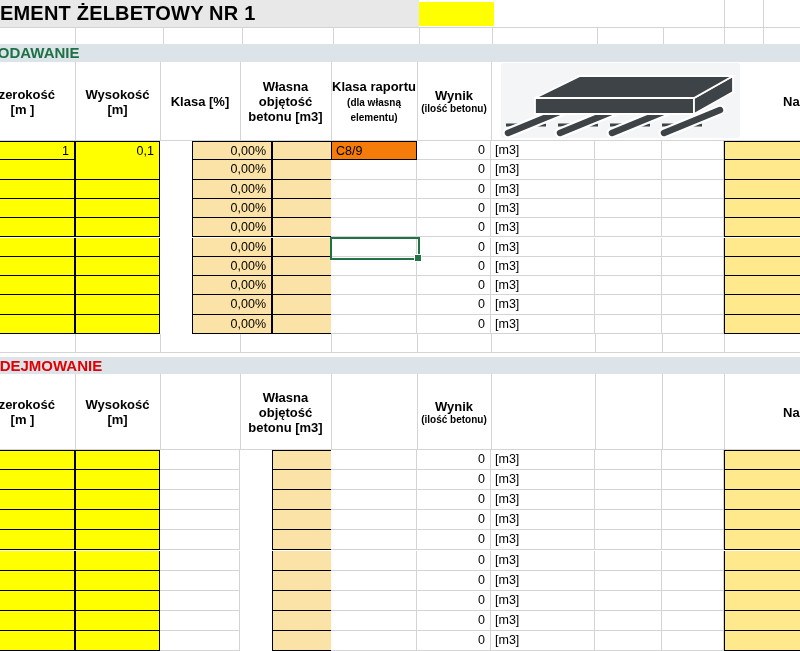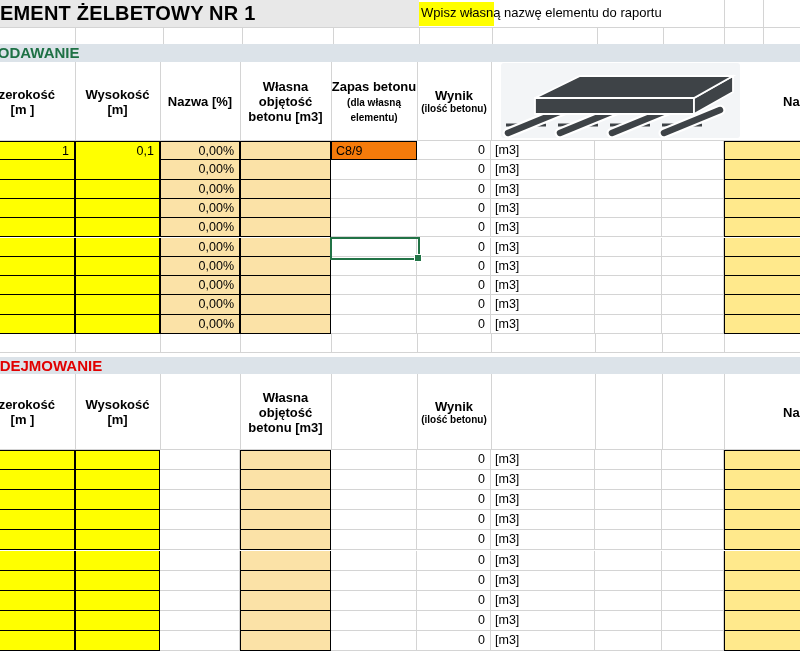--- a/index.html
+++ b/index.html
@@ -19,21 +19,21 @@
   .hcell{position:absolute;display:flex;flex-direction:column;justify-content:center;
          text-align:center;font-weight:bold;font-size:13px;line-height:15px;box-sizing:border-box;}
   .hcell > span{display:block;}
   .hsmall{font-size:10px;line-height:12px;font-weight:bold;}
   .inlinewrap{display:block;}
   .inlinewrap span{display:inline;}
   .nameLabel{position:absolute;left:783px;font-weight:bold;font-size:13px;white-space:nowrap;z-index:3;}
   .cell{position:absolute;font-size:12.5px;overflow:hidden;white-space:nowrap;
         box-sizing:border-box;background:#fff;z-index:1;}
   .cy{background:var(--cell_yellow);}
-  .ct{background:var(--cell_tan);}
+  .ct{background:var(--cell_tan);margin-left:32px;}
   .cn{background:var(--cell_name_yellow);}
   .co{background:var(--cell_orange) !important;}
   .cb{border-left:1px solid #000;border-right:1px solid #000;border-bottom:1px solid #000;}
   .cb.r0{border-top:1px solid #000;}
   .cp{border-right:1px solid var(--grid_line);border-bottom:1px solid var(--grid_line);}
   .ar{text-align:right;padding-right:5px;}
   .al{text-align:left;padding-left:4px;}
   .vline{position:absolute;width:1px;background:var(--grid_line);z-index:0;}
   .hline{position:absolute;left:0;width:800px;height:1px;background:var(--grid_line);z-index:0;}
   .sel{position:absolute;border:2px solid var(--selection_green);z-index:6;background:transparent;}
@@ -42,42 +42,41 @@
   .slab-img{position:absolute;left:501px;top:63px;z-index:2;}
 </style>
 </head>
 <body>
 
 <div class="sheet">
 
   <div class="titlebar"></div>
   <div class="title">ELEMENT ŻELBETOWY NR 1</div>
   <div class="note-hl"></div>
-  <div class="note">Wpisz własną nazwę elementu do raportu</div>
 
   <div class="band band1">
     <span class="band-label green">DODAWANIE</span>
   </div>
 
   <div class="hcell" style="left:-30px;top:62px;width:105px;height:79px;">
     <span>Szerokość</span>
     <span>[m ]</span>
   </div>
   <div class="hcell" style="left:75px;top:62px;width:85px;height:79px;">
     <span>Wysokość</span>
     <span>[m]</span>
   </div>
   <div class="hcell" style="left:160px;top:62px;width:80px;height:79px;">
-    <span>Nazwa [%]</span>
+    <span>Klasa [%]</span>
   </div>
   <div class="hcell" style="left:240px;top:62px;width:91px;height:79px;white-space:normal;">
     <span style="white-space:normal;">Własna objętość betonu [m3]</span>
   </div>
   <div class="hcell" style="left:331px;top:62px;width:86px;height:79px;">
-    <span class="inlinewrap" style="white-space:normal;"><span>Zapas betonu</span> <span class="hsmall">(dla własną elementu)</span></span>
+    <span class="inlinewrap" style="white-space:normal;"><span>Klasa raportu</span> <span class="hsmall">(dla własną elementu)</span></span>
   </div>
   <div class="hcell" style="left:417px;top:62px;width:74px;height:79px;">
     <span>Wynik</span>
     <span class="hsmall" style="white-space:normal;">(ilość betonu)</span>
   </div>
   <div class="nameLabel" style="top:94px;">Nazwa</div>
 
   <svg class="slab-img" width="239" height="75" viewBox="0 0 239 75">
     <rect x="0" y="0" width="239" height="75" rx="3" fill="var(--slab_bg)"></rect>
     <line x1="5" y1="62" x2="212" y2="62" stroke="var(--slab_dark)" stroke-width="3" stroke-dasharray="40 12"></line>

